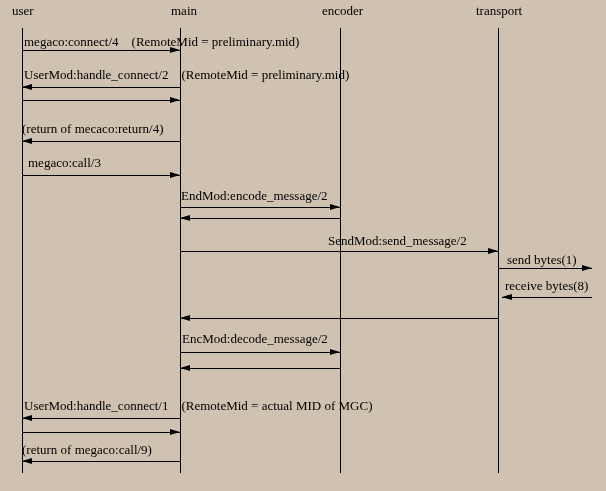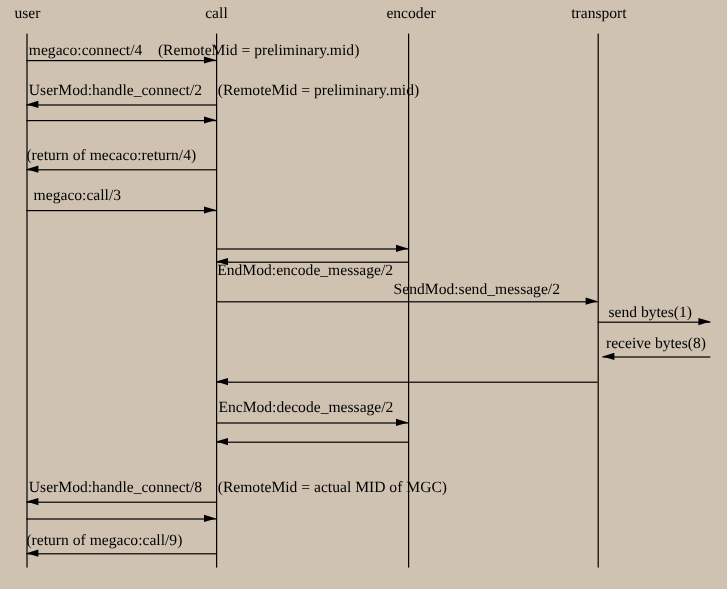--- a/index.html
+++ b/index.html
@@ -44,21 +44,21 @@
     border-top: 3.5px solid transparent;
     border-bottom: 3.5px solid transparent;
   }
 </style>
 </head>
 <body>
 
 <div id="diagram" style="background: rgb(207, 194, 177); color: rgb(0, 0, 0);">
     <div class="actor-label" style="left: 12px; top: 4px;">user</div>
     <div class="lifeline" style="left: 22px; top: 28px; height: 445px; background: rgb(0, 0, 0);"></div>
-    <div class="actor-label" style="left: 171px; top: 4px;">call</div>
+    <div class="actor-label" style="left: 171px; top: 4px;">main</div>
     <div class="lifeline" style="left: 180px; top: 28px; height: 445px; background: rgb(0, 0, 0);"></div>
     <div class="actor-label" style="left: 322px; top: 4px;">encoder</div>
     <div class="lifeline" style="left: 340px; top: 28px; height: 445px; background: rgb(0, 0, 0);"></div>
     <div class="actor-label" style="left: 476px; top: 4px;">transport</div>
     <div class="lifeline" style="left: 498px; top: 28px; height: 445px; background: rgb(0, 0, 0);"></div>
     <div class="msg-line" style="left: 22px; width: 158px; top: 50px; background: rgb(0, 0, 0);"></div>
     <div class="arrowhead" style="top: 47px; left: 170px; border-left: 10px solid rgb(0, 0, 0);"></div>
     <div class="msg-label" style="left: 24px; top: 35px;">megaco:connect/4    (RemoteMid = preliminary.mid)</div>
     <div class="msg-line" style="left: 22px; width: 158px; top: 87px; background: rgb(0, 0, 0);"></div>
     <div class="arrowhead" style="top: 84px; left: 22px; border-right: 10px solid rgb(0, 0, 0);"></div>
@@ -66,40 +66,40 @@
     <div class="msg-line" style="left: 22px; width: 158px; top: 100px; background: rgb(0, 0, 0);"></div>
     <div class="arrowhead" style="top: 97px; left: 170px; border-left: 10px solid rgb(0, 0, 0);"></div>
     <div class="msg-line" style="left: 22px; width: 158px; top: 141px; background: rgb(0, 0, 0);"></div>
     <div class="arrowhead" style="top: 138px; left: 22px; border-right: 10px solid rgb(0, 0, 0);"></div>
     <div class="msg-label" style="left: 22px; top: 122px;">(return of mecaco:return/4)</div>
     <div class="msg-line" style="left: 22px; width: 158px; top: 175px; background: rgb(0, 0, 0);"></div>
     <div class="arrowhead" style="top: 172px; left: 170px; border-left: 10px solid rgb(0, 0, 0);"></div>
     <div class="msg-label" style="left: 28px; top: 156px;">megaco:call/3</div>
     <div class="msg-line" style="left: 180px; width: 160px; top: 207px; background: rgb(0, 0, 0);"></div>
     <div class="arrowhead" style="top: 204px; left: 330px; border-left: 10px solid rgb(0, 0, 0);"></div>
-    <div class="msg-label" style="left: 181px; top: 189px; margin-top: 29px;">EndMod:encode_message/2</div>
+    <div class="msg-label" style="left: 181px; top: 189px;">EndMod:encode_message/2</div>
     <div class="msg-line" style="left: 180px; width: 160px; top: 218px; background: rgb(0, 0, 0);"></div>
     <div class="arrowhead" style="top: 215px; left: 180px; border-right: 10px solid rgb(0, 0, 0);"></div>
     <div class="msg-line" style="left: 180px; width: 318px; top: 251px; background: rgb(0, 0, 0);"></div>
     <div class="arrowhead" style="top: 248px; left: 488px; border-left: 10px solid rgb(0, 0, 0);"></div>
     <div class="msg-label" style="left: 297px; top: 234px; margin-left: 31px;">SendMod:send_message/2</div>
     <div class="msg-line" style="left: 498px; width: 94px; top: 268px; background: rgb(0, 0, 0);"></div>
     <div class="arrowhead" style="top: 265px; left: 582px; border-left: 10px solid rgb(0, 0, 0);"></div>
     <div class="msg-label" style="left: 507px; top: 253px;">send bytes(1)</div>
     <div class="msg-line" style="left: 502px; width: 90px; top: 297px; background: rgb(0, 0, 0);"></div>
     <div class="arrowhead" style="top: 294px; left: 502px; border-right: 10px solid rgb(0, 0, 0);"></div>
     <div class="msg-label" style="left: 505px; top: 279px;">receive bytes(8)</div>
     <div class="msg-line" style="left: 180px; width: 318px; top: 318px; background: rgb(0, 0, 0);"></div>
     <div class="arrowhead" style="top: 315px; left: 180px; border-right: 10px solid rgb(0, 0, 0);"></div>
     <div class="msg-line" style="left: 180px; width: 160px; top: 352px; background: rgb(0, 0, 0);"></div>
     <div class="arrowhead" style="top: 349px; left: 330px; border-left: 10px solid rgb(0, 0, 0);"></div>
     <div class="msg-label" style="left: 182px; top: 332px;">EncMod:decode_message/2</div>
     <div class="msg-line" style="left: 180px; width: 160px; top: 368px; background: rgb(0, 0, 0);"></div>
     <div class="arrowhead" style="top: 365px; left: 180px; border-right: 10px solid rgb(0, 0, 0);"></div>
     <div class="msg-line" style="left: 22px; width: 158px; top: 418px; background: rgb(0, 0, 0);"></div>
     <div class="arrowhead" style="top: 415px; left: 22px; border-right: 10px solid rgb(0, 0, 0);"></div>
-    <div class="msg-label" style="left: 24px; top: 399px;">UserMod:handle_connect/8    (RemoteMid = actual MID of MGC)</div>
+    <div class="msg-label" style="left: 24px; top: 399px;">UserMod:handle_connect/1    (RemoteMid = actual MID of MGC)</div>
     <div class="msg-line" style="left: 22px; width: 158px; top: 432px; background: rgb(0, 0, 0);"></div>
     <div class="arrowhead" style="top: 429px; left: 170px; border-left: 10px solid rgb(0, 0, 0);"></div>
     <div class="msg-line" style="left: 22px; width: 158px; top: 461px; background: rgb(0, 0, 0);"></div>
     <div class="arrowhead" style="top: 458px; left: 22px; border-right: 10px solid rgb(0, 0, 0);"></div>
     <div class="msg-label" style="left: 22px; top: 443px;">(return of megaco:call/9)</div>
   </div>
 
 </body></html>

